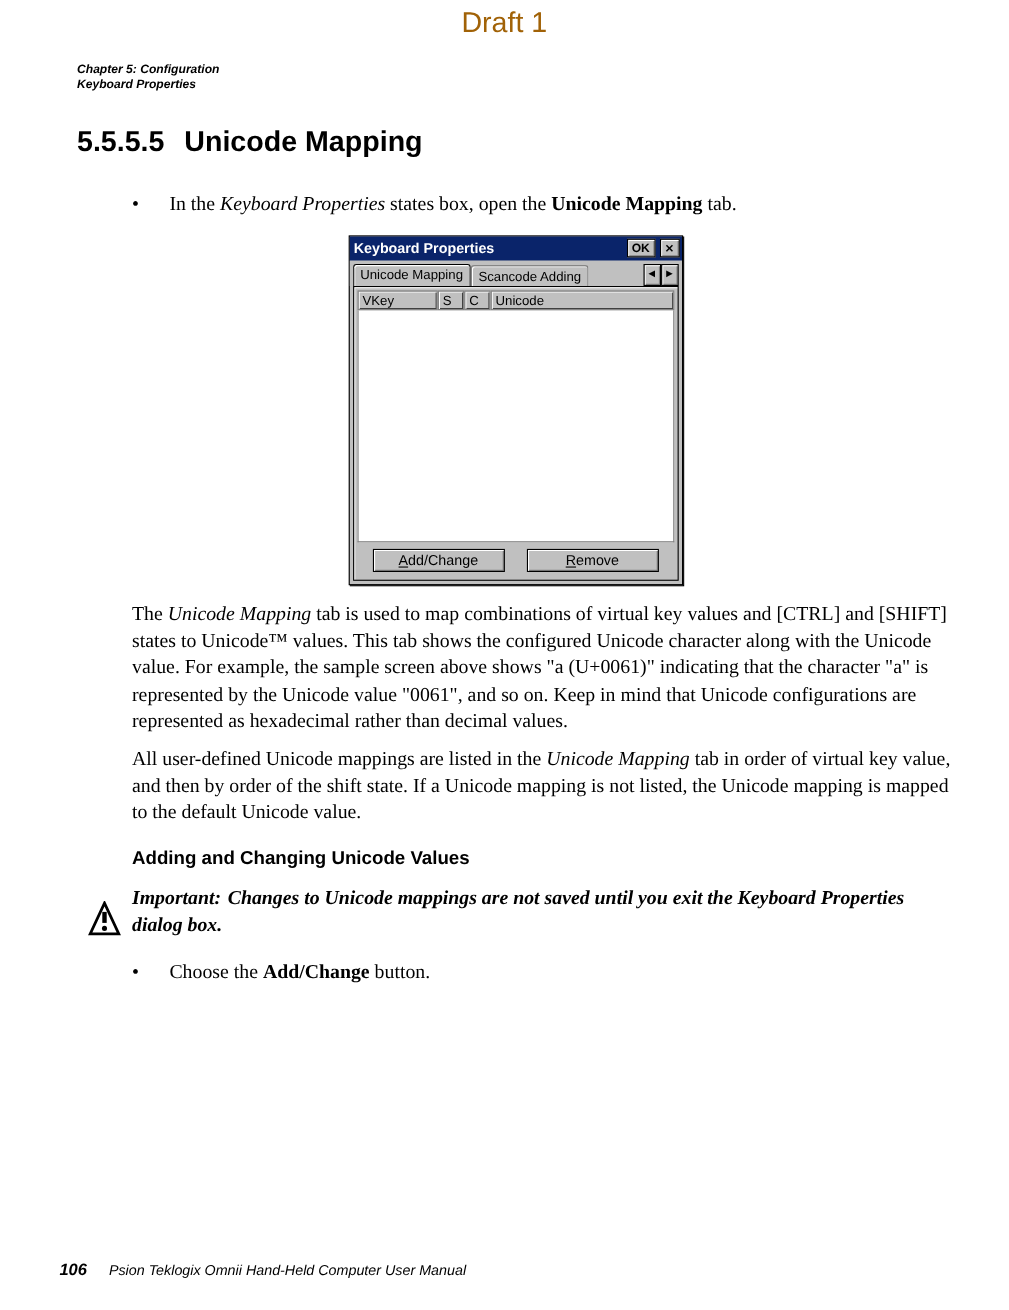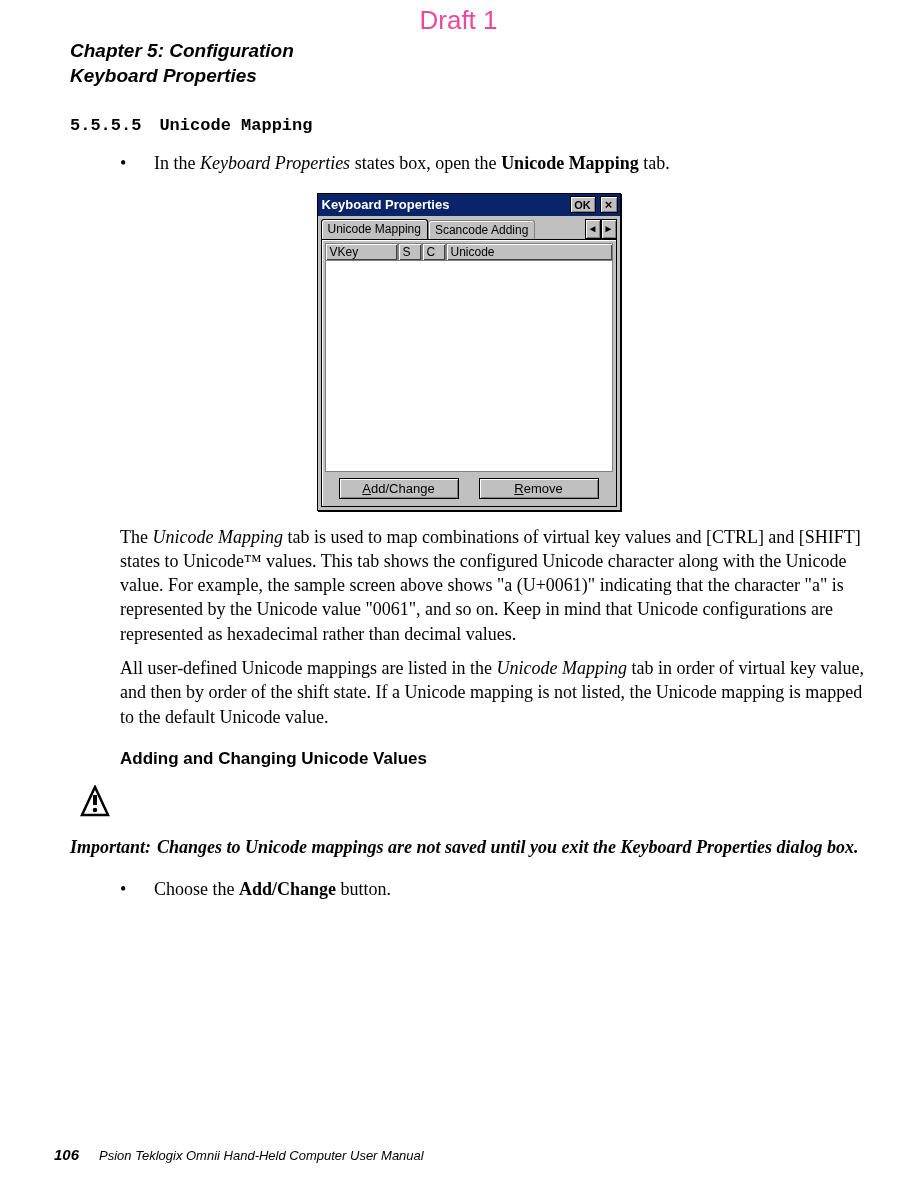--- a/index.html
+++ b/index.html
@@ -18,39 +18,39 @@
     box-sizing: border-box;
     height: 100%;
     position: relative;
   }
   .draft {
     position: absolute;
     top: 5px;
     left: 0;
     width: 100%;
     text-align: center;
-    color: #ec4899;
+    color: #a16207;
     font-family: Arial, Helvetica, sans-serif;
     font-size: 26px;
     font-weight: 400;
   }
   .running-head {
     font-family: "Trebuchet MS", Verdana, sans-serif;
-    font-size: 19px;
+    font-size: 11px;
     font-style: italic;
     font-weight: bold;
     line-height: 1.3;
-    margin-top: 21px;
+    margin-top: 38px;
   }
   .sec-heading {
-    font-family: Liberation Mono, monospace;
-    font-weight: bold;
-    font-size: 17px;
+    font-family: Liberation Sans, sans-serif;
+    font-weight: bold;
+    font-size: 26px;
     margin-top: 28px;
-    margin-bottom: 16px;
+    margin-bottom: 29px;
   }
   .sec-heading .num { margin-right: 18px; }
   .body-text, .body-para {
     font-size: 18px;
     line-height: 1.35;
     margin: 10px 0 10px 50px;
   }
   .bullet-row {
     display: flex;
     margin: 4px 0 16px 50px;
@@ -177,22 +177,21 @@
   .winbtn .ul { text-decoration: underline; }
   .sub-heading {
     font-family: "Trebuchet MS", Verdana, sans-serif;
     font-weight: bold;
     font-size: 17px;
     margin: 20px 0 14px 50px;
   }
   .important-row {
     display: flex;
     margin: 6px 0 18px 0;
-    align-items: flex-start;
-    flex-direction: column;
+    align-items: flex-end;
   }
   .warn-icon {
     width: 50px;
     flex: 0 0 50px;
     display: flex;
     justify-content: center;
     padding-top: 2px;
   }
   .important-text {
     font-size: 18px;

